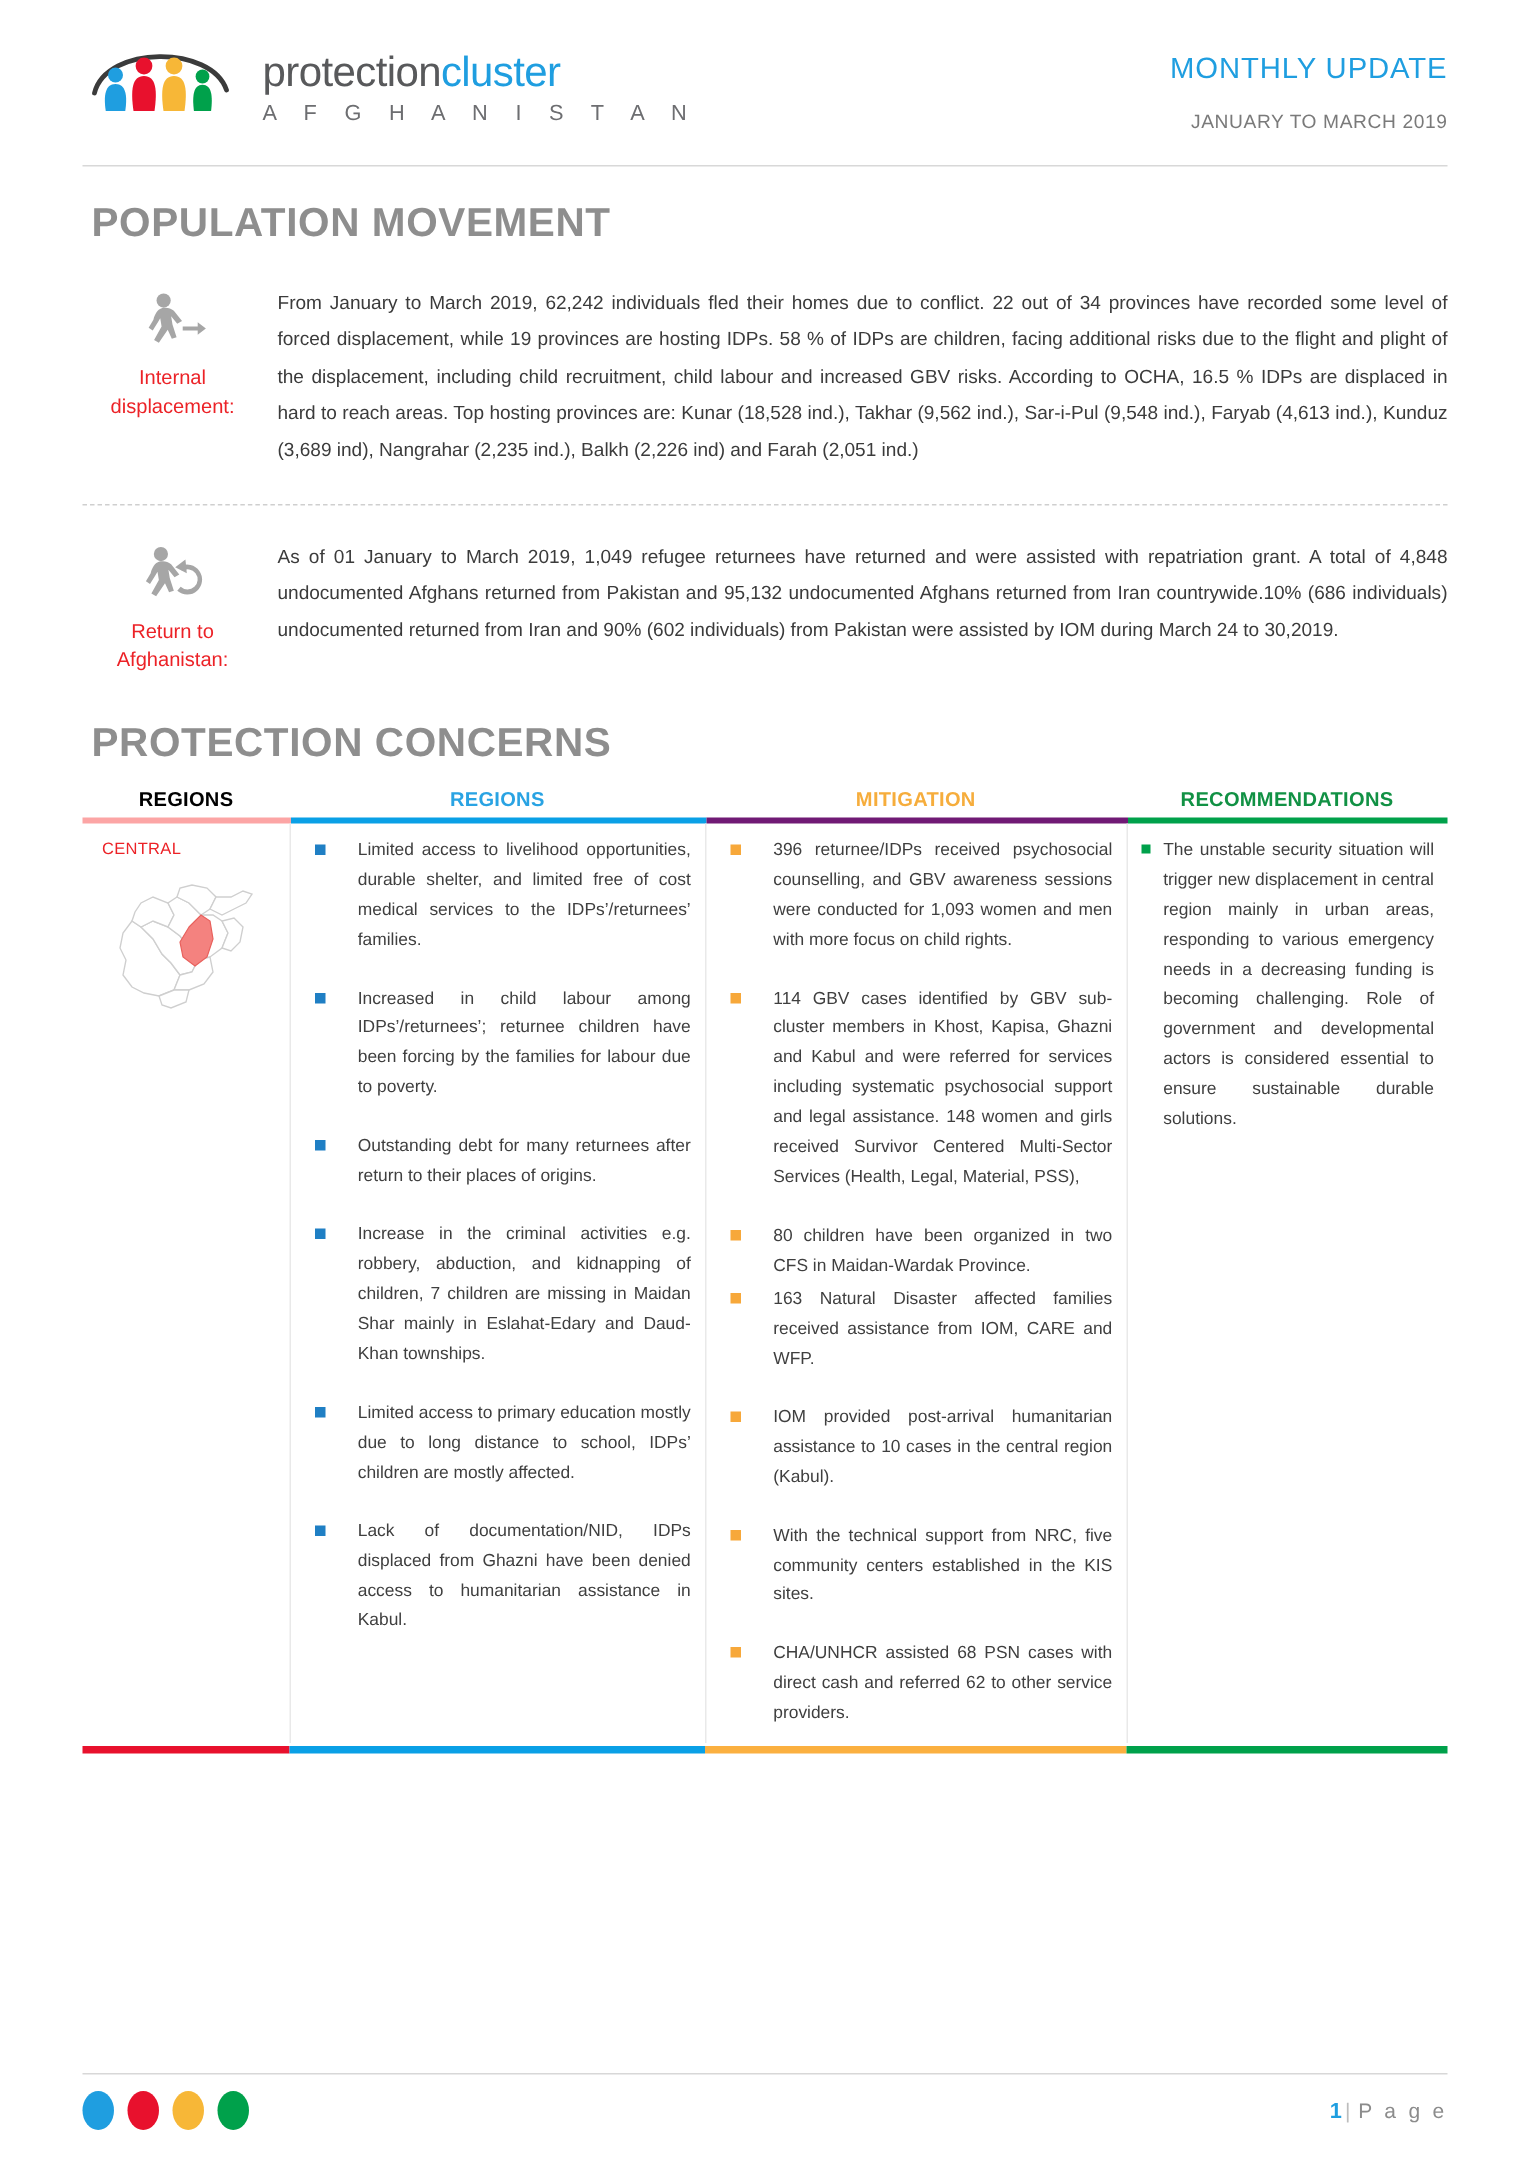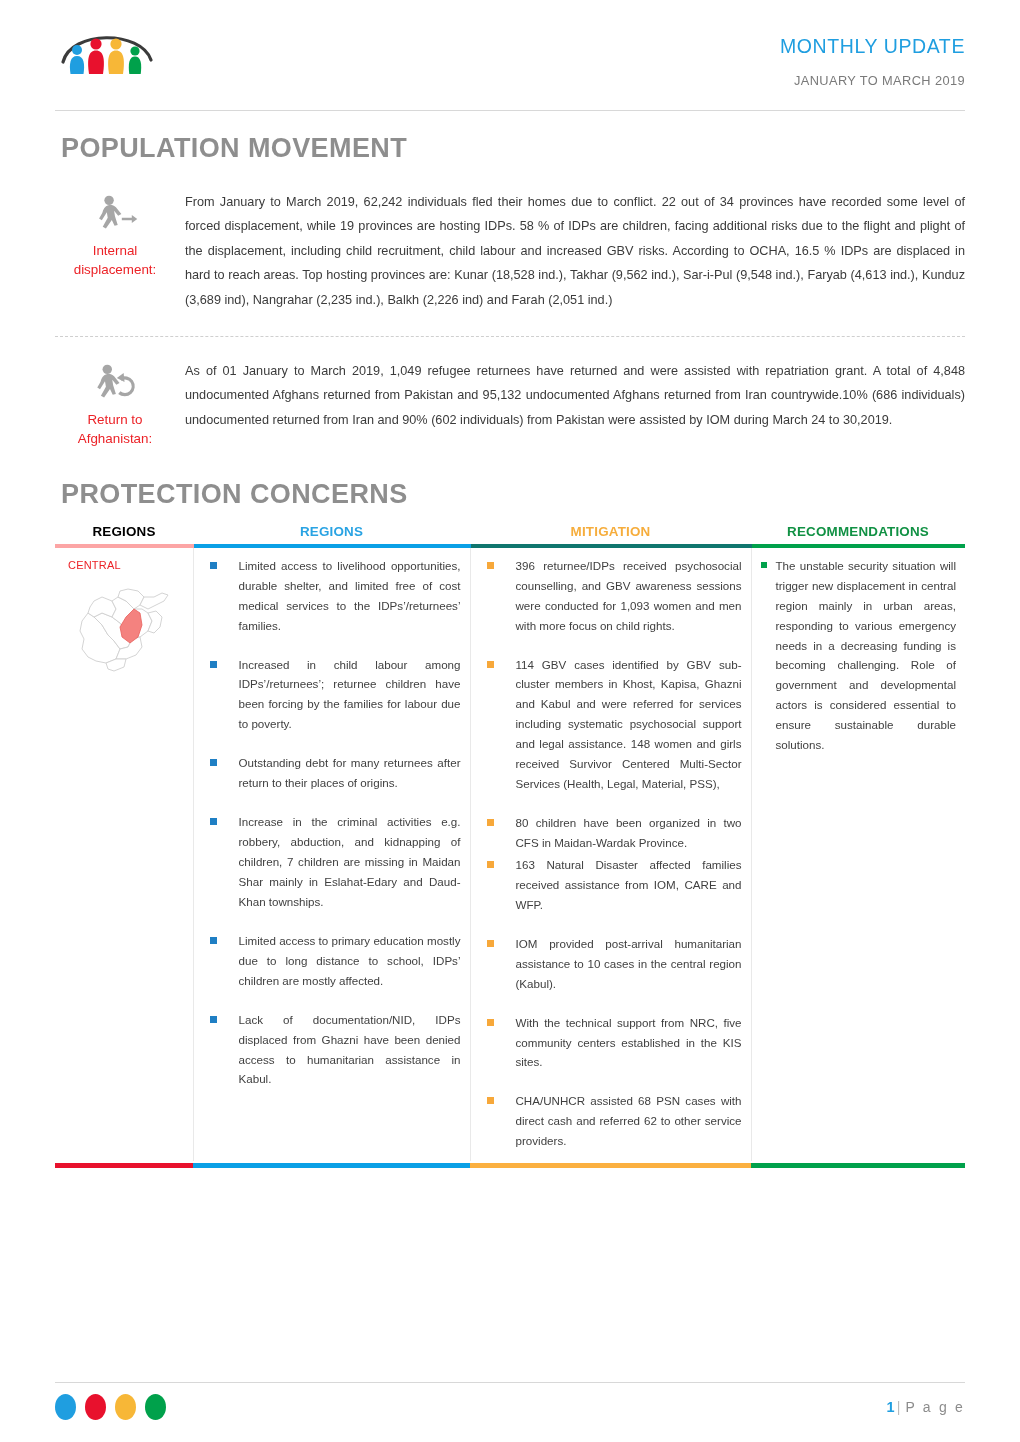--- a/index.html
+++ b/index.html
@@ -130,21 +130,21 @@
   .ptable th {
     font-size: 13.4px;
     font-weight: bold;
     text-align: center;
     padding: 6px 4px 5px 4px;
     vertical-align: bottom;
     letter-spacing: 0.2px;
   }
   .th-regions { color: #000000; border-bottom: 4px solid #fca5a5; }
   .th-concerns { color: #29a3e3; border-bottom: 4px solid #0aa0e6; }
-  .th-mitigation { color: #f6ad3c; border-bottom: 4px solid #0f766e; }
+  .th-mitigation { color: #f6ad3c; border-bottom: 4px solid #701a75; }
   .th-recs { color: #119144; border-bottom: 4px solid #00a14b; }
 
   .ptable td {
     vertical-align: top;
     padding: 8px 9px 10px 9px;
     font-size: 11.6px;
     line-height: 1.72;
     color: #3f3f3f;
     border-right: 1px solid #e9e9e9;
   }
@@ -249,20 +249,26 @@
         </g>
         <g>
           <circle cx="61" cy="22" r="5.6" fill="#f7b737"></circle>
           <path d="M61 28.6 C 53 28.6, 52 38, 54 52 L 68 52 C 70 38, 69 28.6, 61 28.6 Z" fill="#f7b737"></path>
         </g>
         <g>
           <circle cx="80" cy="29" r="4.6" fill="#00a14b"></circle>
           <path d="M80 34.5 C 74 34.5, 73 42, 74.3 52 L 85.7 52 C 87 42, 86 34.5, 80 34.5 Z" fill="#00a14b"></path>
         </g>
       </svg>
+      <div class="logo-words">
+        <div class="logo-line1">
+          <span class="w1">protection</span><span class="w2">cluster</span>
+        </div>
+        <div class="logo-line2">A F G H A N I S T A N</div>
+      </div>
     </div>
     <div class="header-right">
       <div class="hr-title">MONTHLY UPDATE</div>
       <div class="hr-sub">JANUARY TO MARCH 2019</div>
     </div>
   </div>
 
   <div class="rule-top"></div>
 
   <div class="section-title">POPULATION MOVEMENT</div>

